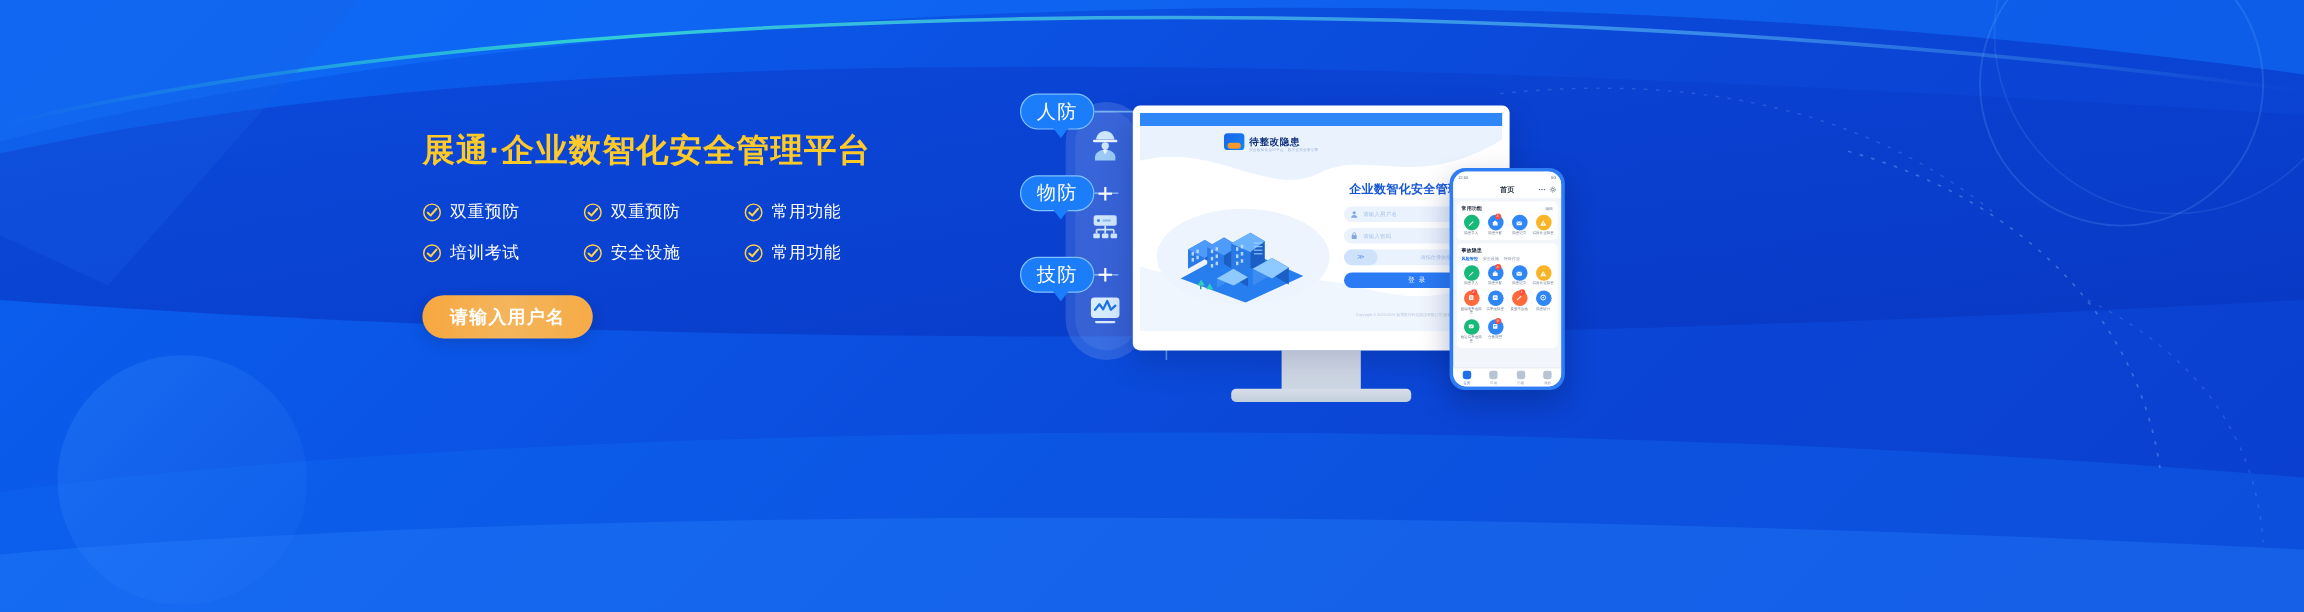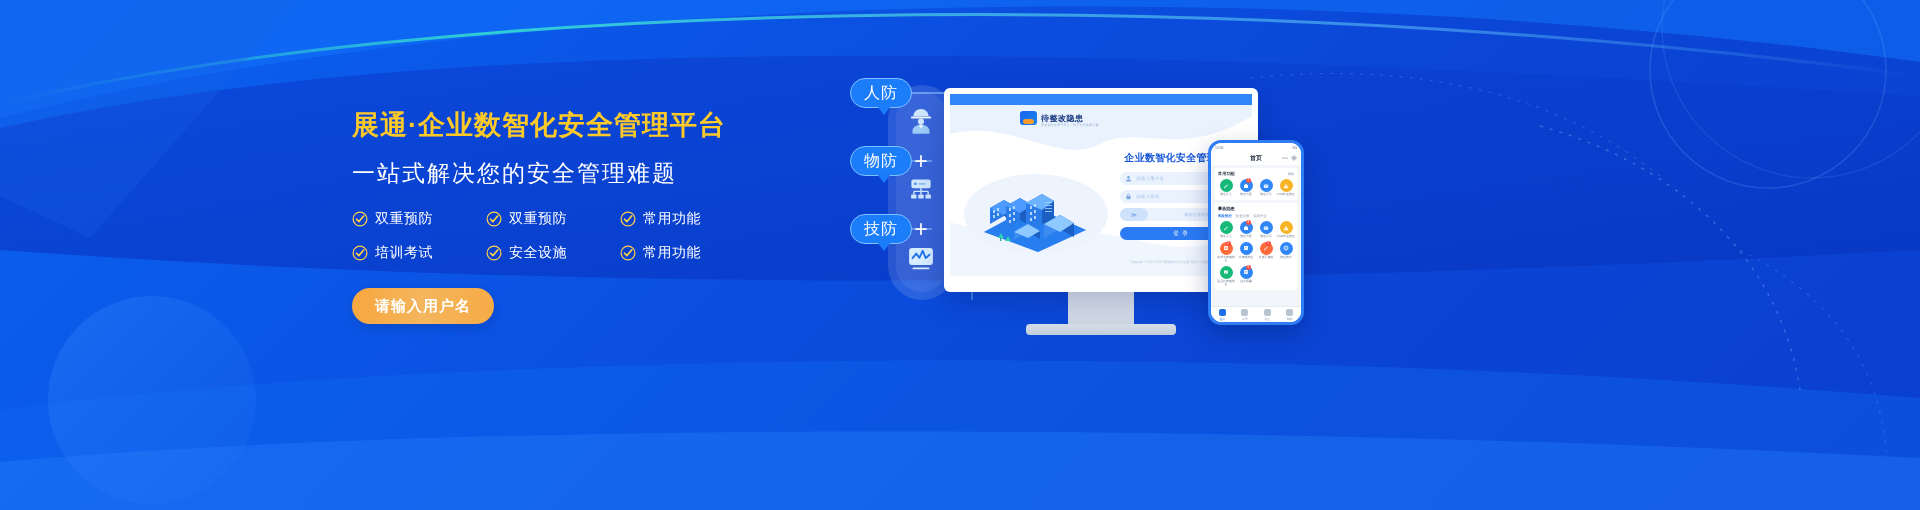--- a/index.html
+++ b/index.html
@@ -250,21 +250,20 @@
     <circle cx="1812" cy="28" r="150" fill="none" stroke="#68a8ff" stroke-opacity=".16" stroke-width="1.4"></circle>
     <path d="M1540,126 C1690,168 1782,268 1800,390" fill="none" stroke="#8fc4ff" stroke-opacity=".35" stroke-width="1.4" stroke-dasharray="3 7"></path>
     <path d="M1250,78 C1420,60 1560,96 1660,176" fill="none" stroke="#8fc4ff" stroke-opacity=".22" stroke-width="1.2" stroke-dasharray="3 7"></path>
     <path d="M1740,250 C1840,300 1880,372 1886,452" fill="none" stroke="#8fc4ff" stroke-opacity=".20" stroke-width="1.2" stroke-dasharray="3 7"></path>
     <path d="M0,0 L300,0 L90,238 L0,196 Z" fill="#1b5fe6" opacity=".30"></path>
   </svg>
 
   <div class="copy">
 
     <div class="title">展通·企业数智化安全管理平台</div>
-    <div class="subtitle">一站式解决您的安全管理难题</div>
 
     <div class="features">
       <div class="feat">
         <svg class="chk" viewBox="0 0 20 20">
             <circle cx="10" cy="10" r="8.6" fill="none" stroke="#ffd24a" stroke-width="1.5"></circle>
             <path d="M5.6 10.3 L8.7 13.2 L14.6 6.2" fill="none" stroke="#ffd24a" stroke-width="2.1" stroke-linecap="round" stroke-linejoin="round"></path>
           </svg>
         <span class="ftxt">双重预防</span>
       </div>
       <div class="feat">

